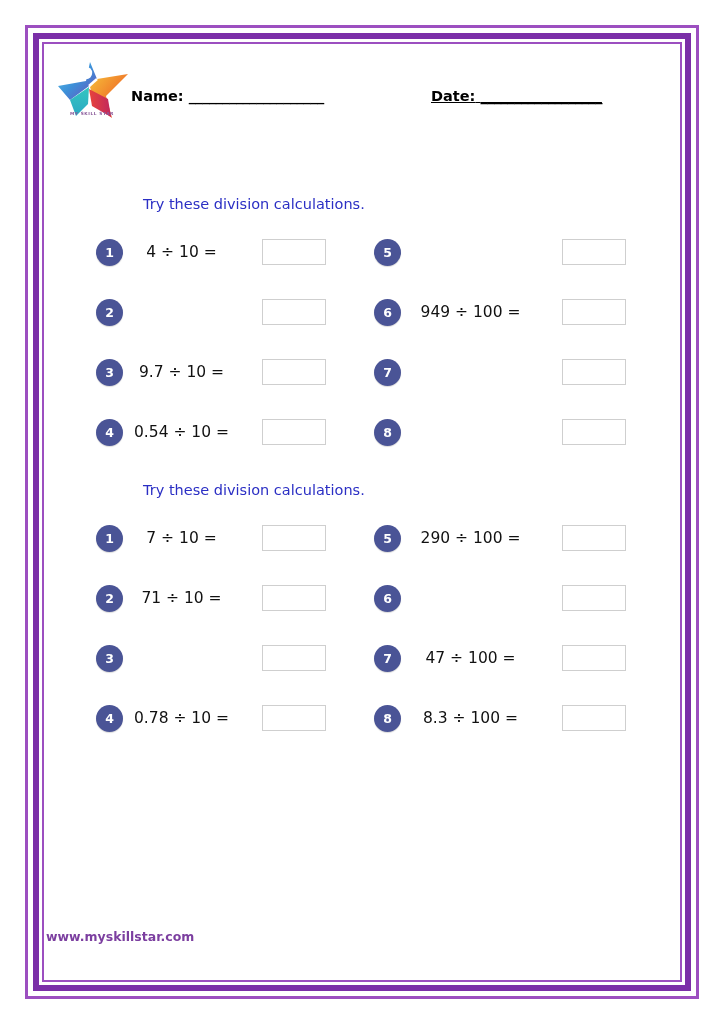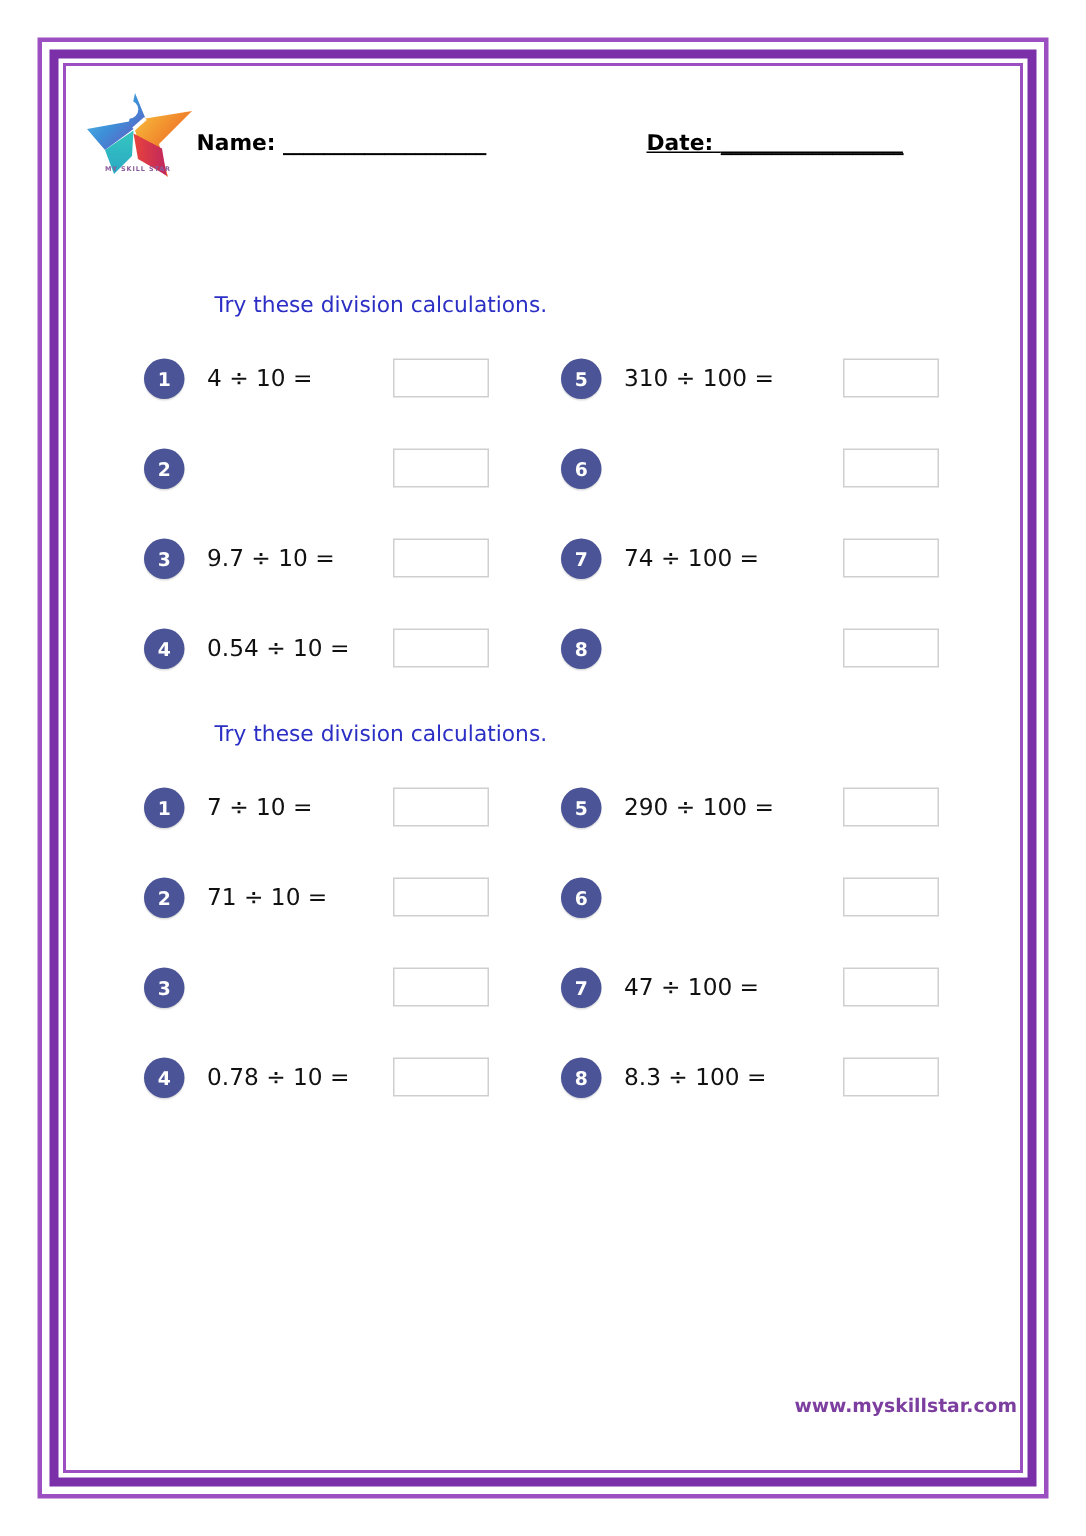--- a/index.html
+++ b/index.html
@@ -158,26 +158,26 @@
     background: #4a5496;
     color: #ffffff;
     font-size: 12.5px;
     font-weight: bold;
     line-height: 27px;
     text-align: center;
     box-shadow: 0 1px 1px rgba(0,0,0,0.15);
   }
   .expr {
     position: absolute;
-    left: 42px;
+    left: 24px;
     top: 11px;
     width: 130px;
     height: 27px;
     line-height: 27px;
-    text-align: left;
+    text-align: center;
     font-size: 15.5px;
     color: #111111;
     white-space: nowrap;
     padding-right: 7px;
     box-sizing: border-box;
   }
   .answer-box {
     position: absolute;
     left: 166px;
     top: 11px;
@@ -189,21 +189,21 @@
   }
   .col-right .expr { width: 152px; }
   .col-right .answer-box { left: 188px; }
 
   
   .footer {
     position: absolute;
     left: 0;
     bottom: 34px;
     width: 100%;
-    text-align: right;
+    text-align: left;
     font-size: 12.5px;
     font-weight: bold;
     color: #7c3fa0;
   }
 </style>
 </head>
 <body>
 
 <div class="page">
   <div class="frame-outer"></div>
@@ -283,30 +283,29 @@
           <div class="answer-box"></div>
         </div>
         <div class="row col-left" style="top:180px">
           <div class="badge">4</div>
           <div class="expr">0.54 ÷ 10 =</div>
           <div class="answer-box"></div>
         </div>
 
         <div class="row col-right" style="top:0px">
           <div class="badge">5</div>
-          <div class="expr">310 ÷ 100 =</div>
           <div class="answer-box"></div>
         </div>
         <div class="row col-right" style="top:60px">
           <div class="badge">6</div>
+          <div class="expr">949 ÷ 100 =</div>
           <div class="answer-box"></div>
         </div>
         <div class="row col-right" style="top:120px">
           <div class="badge">7</div>
-          <div class="expr">74 ÷ 100 =</div>
           <div class="answer-box"></div>
         </div>
         <div class="row col-right" style="top:180px">
           <div class="badge">8</div>
           <div class="answer-box"></div>
         </div>
 
       </div>
     </div>
 

